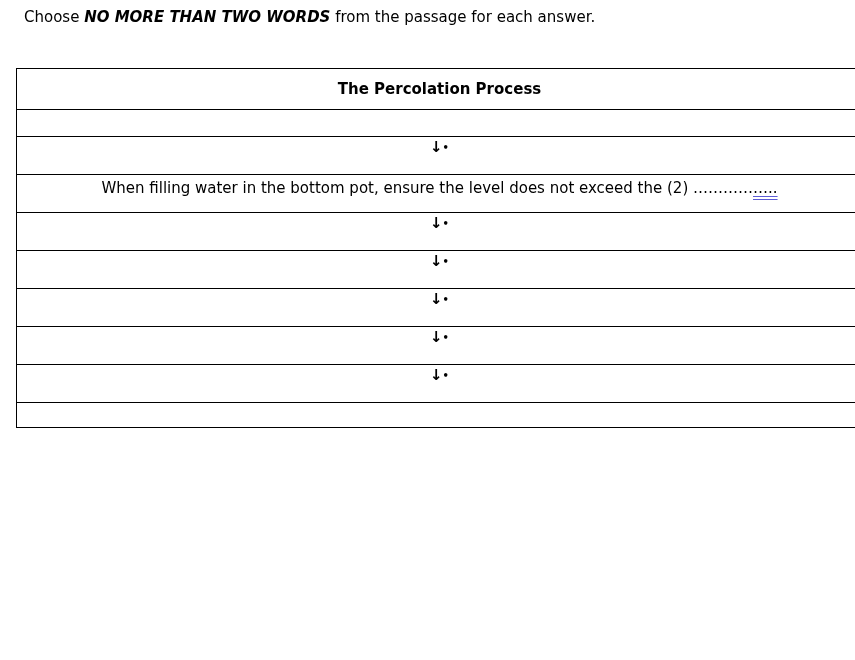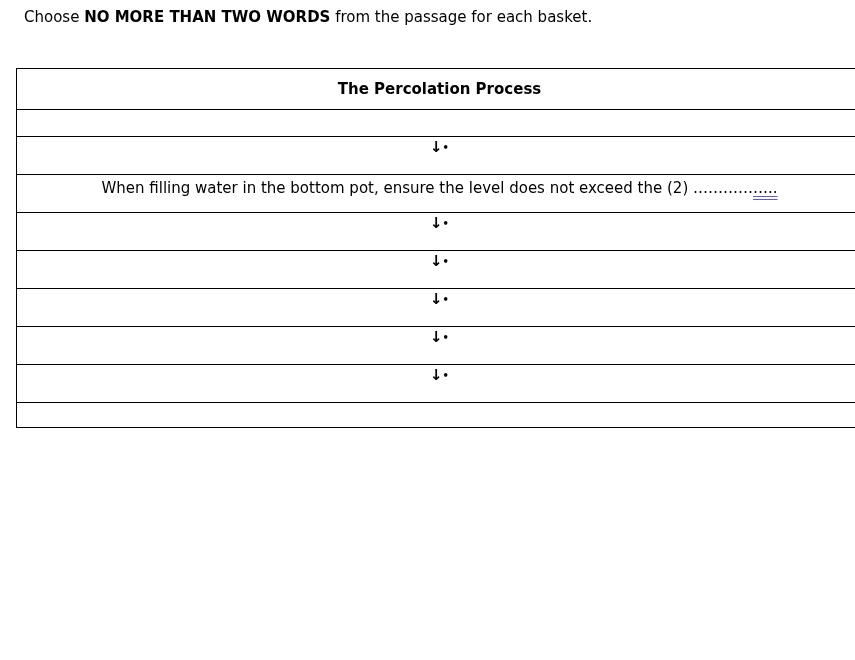--- a/index.html
+++ b/index.html
@@ -18,20 +18,21 @@
     .instruction {
       position: absolute;
       left: 24px;
       top: 6px;
       font-size: 15px;
       line-height: 22px;
       white-space: nowrap;
     }
     .instruction .emph {
       font-weight: bold;
+      font-style: italic;
     }
     .flow-table {
       position: absolute;
       left: 16px;
       top: 68px;
       width: 847px;
       border-collapse: collapse;
       table-layout: fixed;
     }
     .flow-table td {
@@ -66,21 +67,21 @@
     }
     .spell-underline {
       text-decoration: underline double #5b5bd6;
       text-underline-offset: 3px;
     }
   </style>
 </head>
 <body>
 
 <div class="instruction">
-  <span>Choose </span><span class="emph">NO MORE THAN TWO WORDS</span><span> from the passage for each basket.</span>
+  <span>Choose </span><span class="emph">NO MORE THAN TWO WORDS</span><span> from the passage for each answer.</span>
 </div>
 
 <table class="flow-table">
   <tbody>
       <tr>
     <td class="title-cell">The Percolation Process</td>
   </tr>
   <tr>
         <td class="blank-cell"></td>
       </tr>

